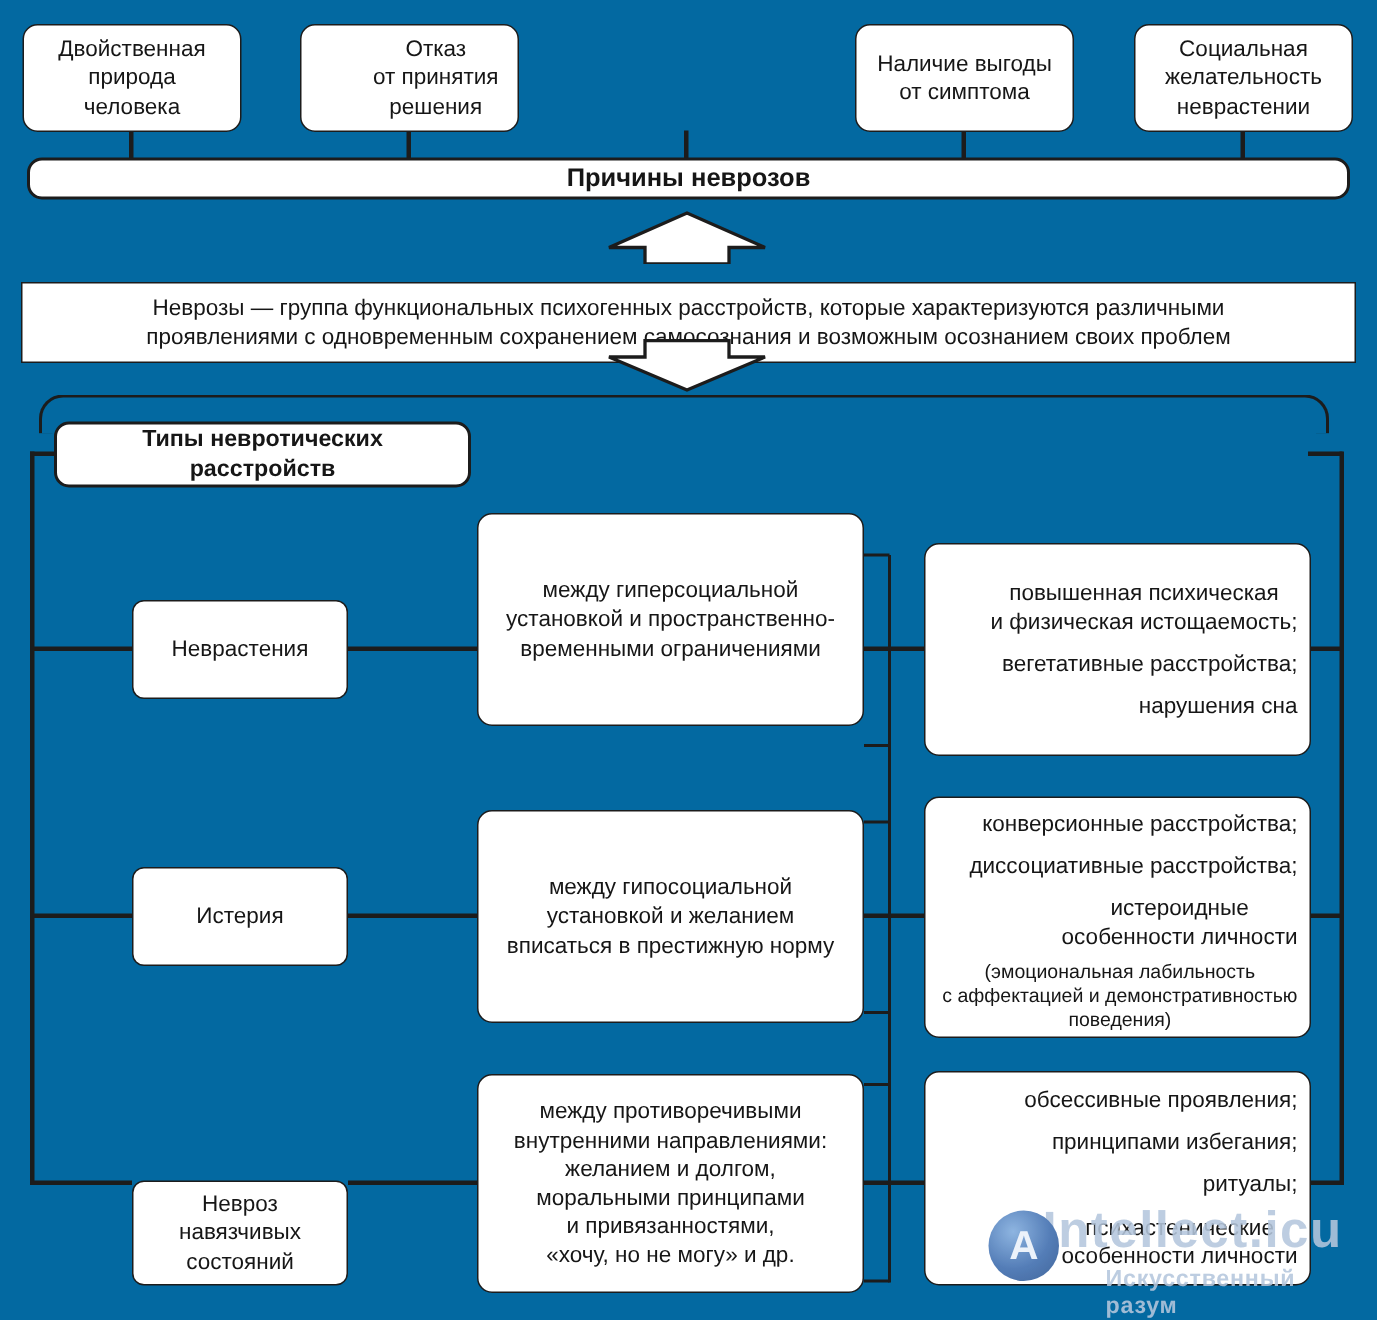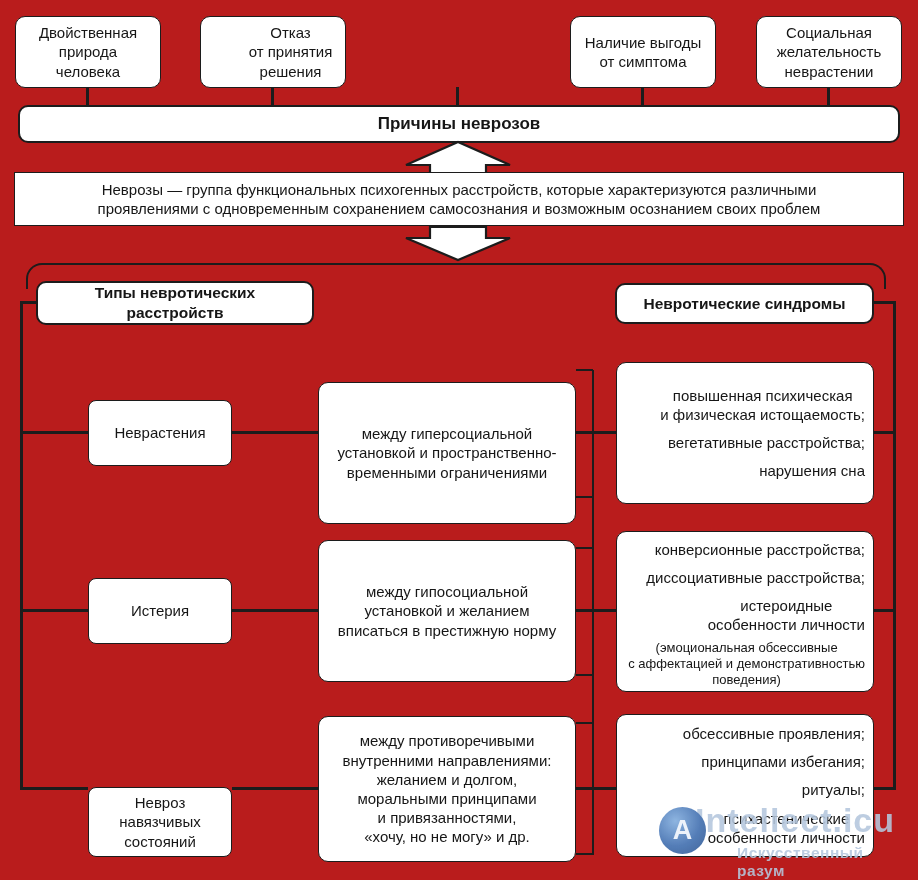--- a/index.html
+++ b/index.html
@@ -1,27 +1,27 @@
 <!DOCTYPE html>
 <html><head>
 <meta charset="utf-8">
 <style>
   html,body { margin:0; padding:0; background:#ffffff; }
   .canvas {
-    position:relative; width:918px; height:880px; background:#b91c1c;
+    position:relative; width:918px; height:880px; background:#0369a1;
     font-family:"Liberation Sans","DejaVu Sans",sans-serif; color:#161616;
     overflow:hidden;
   }
   .box {
     position:absolute; background:#fff; border:1.8px solid #1c1c1c; border-radius:10px;
     display:flex; align-items:center; justify-content:center; text-align:center;
     box-sizing:border-box; z-index:2; line-height:1.28; font-size:15px;
   }
   .thick { border-width:2.6px; }
-  .sq { border-radius:0; }
+  .sq { border-radius:0;margin-top:16px; }
   .bold { font-weight:bold; }
   .pre { white-space:pre-line; }
   .hline,.vline { position:absolute; background:#1c1c1c; z-index:1; }
   .arrow { position:absolute; z-index:2; }
   .syn-wrap { display:flex; flex-direction:column; justify-content:center; padding:22px 8px;align-items:flex-end; }
   .syn-item { white-space:pre-line; margin:4.5px 0; }
   .syn-note { white-space:pre-line; font-size:13px; line-height:1.22; margin-top:1px; }
   .watermark { position:absolute; z-index:6; opacity:0.88; pointer-events:none; }
   .wm-logo {
     position:absolute; left:659px; top:807px; width:47px; height:47px; border-radius:50%;
@@ -50,38 +50,37 @@
   <div class="box pre" style="left:756px;top:16px;width:146px;height:72px;">Социальная
 желательность
 неврастении</div>
 
   <div class="vline" style="left:86px;top:87px;width:3px;height:19px;"></div>
   <div class="vline" style="left:271px;top:87px;width:3px;height:19px;"></div>
   <div class="vline" style="left:456px;top:87px;width:3px;height:19px;"></div>
   <div class="vline" style="left:641px;top:87px;width:3px;height:19px;"></div>
   <div class="vline" style="left:827px;top:87px;width:3px;height:19px;"></div>
 
-  <div class="box thick bold" style="left:18px;top:105px;width:882px;height:38px;font-size:17px;">Причины неврозов</div>
+  <div class="box thick bold" style="left:18px;top:105px;width:882px;height:28px;font-size:17px;">Причины неврозов</div>
 
   <svg class="arrow" style="left:400px;top:140px;" width="116" height="36" viewBox="0 0 116 36">
     <polygon points="30,36 30,25 6,25 58,2 110,25 86,25 86,36" fill="#ffffff" stroke="#1c1c1c" stroke-width="2.2"></polygon>
   </svg>
 
   <div class="box sq pre" style="left:14px;top:172px;width:890px;height:54px;font-size:15px;">Неврозы — группа функциональных психогенных расстройств, которые характеризуются различными
 проявлениями с одновременным сохранением самосознания и возможным осознанием своих проблем</div>
 
   <svg class="arrow" style="left:400px;top:226px;" width="116" height="36" viewBox="0 0 116 36">
     <polygon points="30,1 30,12 6,12 58,34 110,12 86,12 86,1" fill="#ffffff" stroke="#1c1c1c" stroke-width="2.2"></polygon>
   </svg>
 
   <div style="position:absolute;left:26px;top:263px;width:860px;height:26px;border:2.6px solid #1c1c1c;border-bottom:none;border-radius:16px 16px 0 0;box-sizing:border-box;z-index:1;"></div>
 
   <div class="box thick bold pre" style="left:36px;top:281px;width:278px;height:44px;font-size:15.5px;">Типы невротических
 расстройств</div>
-  <div class="box thick bold" style="left:615px;top:283px;width:259px;height:41px;font-size:15.5px;">Невротические синдромы</div>
 
   <div class="hline" style="left:20px;top:301px;width:18px;height:2.5px;"></div>
   <div class="vline" style="left:20px;top:301px;width:2.5px;height:489px;"></div>
 
   <div class="hline" style="left:872px;top:301px;width:23px;height:2.5px;"></div>
   <div class="vline" style="left:893px;top:301px;width:2.5px;height:489px;"></div>
 
   <div class="vline" style="left:592px;top:370px;width:2px;height:485px;"></div>
 
   <div class="hline" style="left:20px;top:431px;width:68px;height:2.5px;"></div>
@@ -99,40 +98,40 @@
   <div class="hline" style="left:576px;top:674px;width:17px;height:2px;"></div>
 
   <div class="hline" style="left:20px;top:787px;width:68px;height:2.5px;"></div>
   <div class="hline" style="left:232px;top:787px;width:86px;height:2.5px;"></div>
   <div class="hline" style="left:576px;top:787px;width:40px;height:2.5px;"></div>
   <div class="hline" style="left:874px;top:787px;width:21px;height:2.5px;"></div>
   <div class="hline" style="left:576px;top:722px;width:17px;height:2px;"></div>
   <div class="hline" style="left:576px;top:853px;width:17px;height:2px;"></div>
 
   <div class="box" style="left:88px;top:400px;width:144px;height:66px;border-radius:8px;">Неврастения</div>
-  <div class="box pre" style="left:318px;top:382px;width:258px;height:142px;">между гиперсоциальной
+  <div class="box pre" style="left:318px;top:342px;width:258px;height:142px;">между гиперсоциальной
 установкой и пространственно-
 временными ограничениями</div>
   <div class="box syn-wrap" style="left:616px;top:362px;width:258px;height:142px;">
       <div class="syn-item">повышенная психическая
 и физическая истощаемость;</div>
       <div class="syn-item">вегетативные расстройства;</div>
       <div class="syn-item">нарушения сна</div>
     </div>
 
   <div class="box" style="left:88px;top:578px;width:144px;height:66px;border-radius:8px;">Истерия</div>
   <div class="box pre" style="left:318px;top:540px;width:258px;height:142px;">между гипосоциальной
 установкой и желанием
 вписаться в престижную норму</div>
   <div class="box syn-wrap" style="left:616px;top:531px;width:258px;height:161px;">
       <div class="syn-item">конверсионные расстройства;</div>
       <div class="syn-item">диссоциативные расстройства;</div>
       <div class="syn-item">истероидные
 особенности личности</div>
-      <div class="syn-note">(эмоциональная обсессивные
+      <div class="syn-note">(эмоциональная лабильность
 с аффектацией и демонстративностью
 поведения)</div>
     </div>
 
   <div class="box pre" style="left:88px;top:787px;width:144px;height:70px;border-radius:8px;">Невроз
 навязчивых
 состояний</div>
   <div class="box pre" style="left:318px;top:716px;width:258px;height:146px;">между противоречивыми
 внутренними направлениями:
 желанием и долгом,

